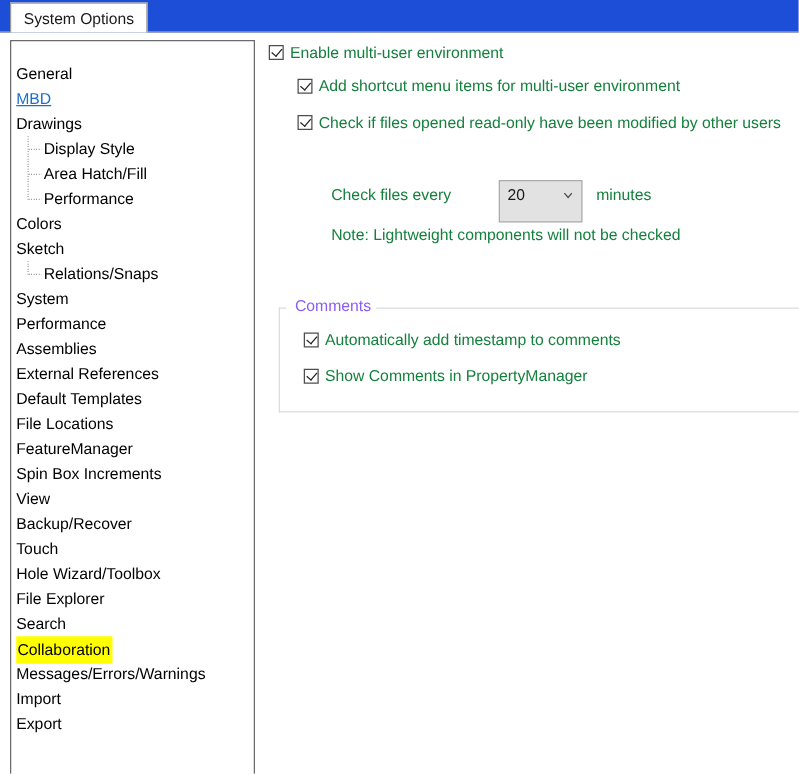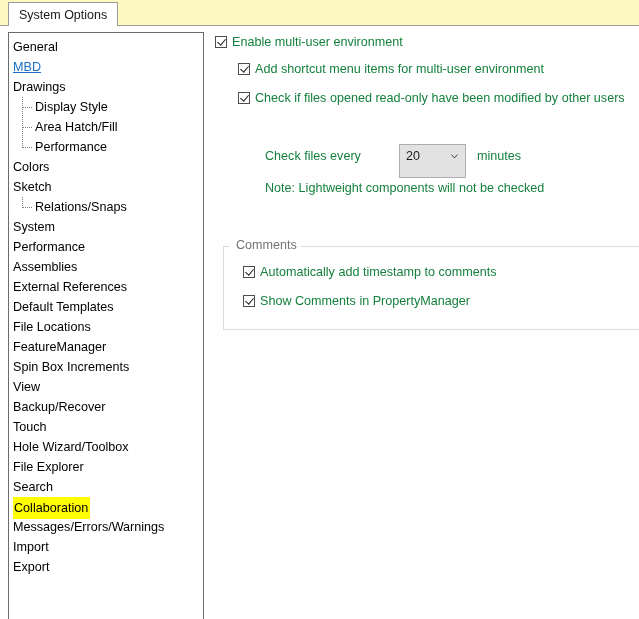--- a/index.html
+++ b/index.html
@@ -17,21 +17,21 @@
     overflow: hidden;
     position: relative;
   }
 
   
   .tabstrip {
     position: absolute;
     left: 0; top: 0;
     width: 639px;
     height: 26px;
-    background: #fef9c3;
+    background: #1d4ed8;
     box-sizing: border-box;
   }
   .tabstrip-underline {
     position: absolute;
     left: 0; top: 25px;
     width: 639px;
     height: 1px;
     background: #9a9a9a;
   }
   .tab {
@@ -55,21 +55,21 @@
     position: absolute;
     left: 8px;
     top: 32px;
     width: 196px;
     height: 587px;
     box-sizing: border-box;
     background: #ffffff;
     border: 1px solid #6b6b6b;
     border-bottom: none;
     overflow: hidden;
-    padding-top: 4px;
+    padding-top: 16px;
   }
   .tree-item {
     position: relative;
     height: 20px;
     line-height: 20px;
     padding-left: 4px;
     font-size: 12.6px;
     color: #000000;
     white-space: nowrap;
   }
@@ -213,21 +213,21 @@
     background: #dcdcdc;
   }
   .groupbox .gblabel {
     position: absolute;
     left: 8px;
     top: -9px;
     background: #ffffff;
     padding: 0 4px;
     font-size: 12.6px;
     line-height: 16px;
-    color: #737373;
+    color: #8b5cf6;
     white-space: nowrap;
   }
 </style>
 </head>
 <body>
 
 <div class="tabstrip">
   <div class="tabstrip-underline"></div>
   <div class="tab">System Options</div>
 </div>

